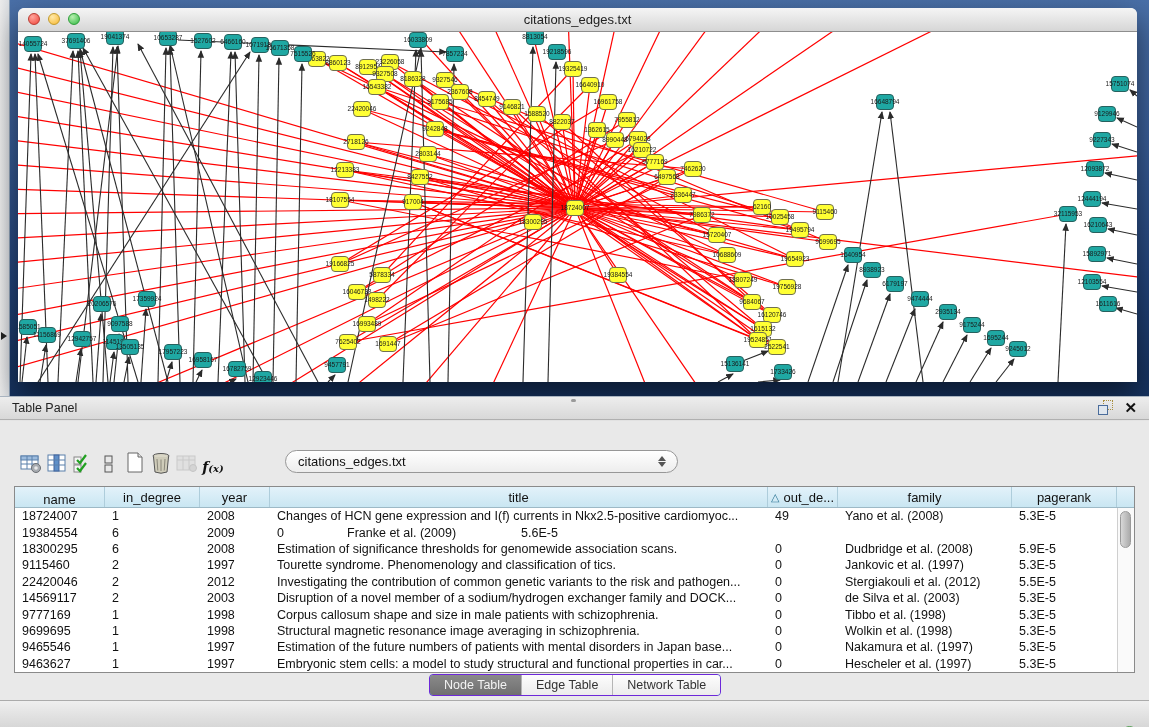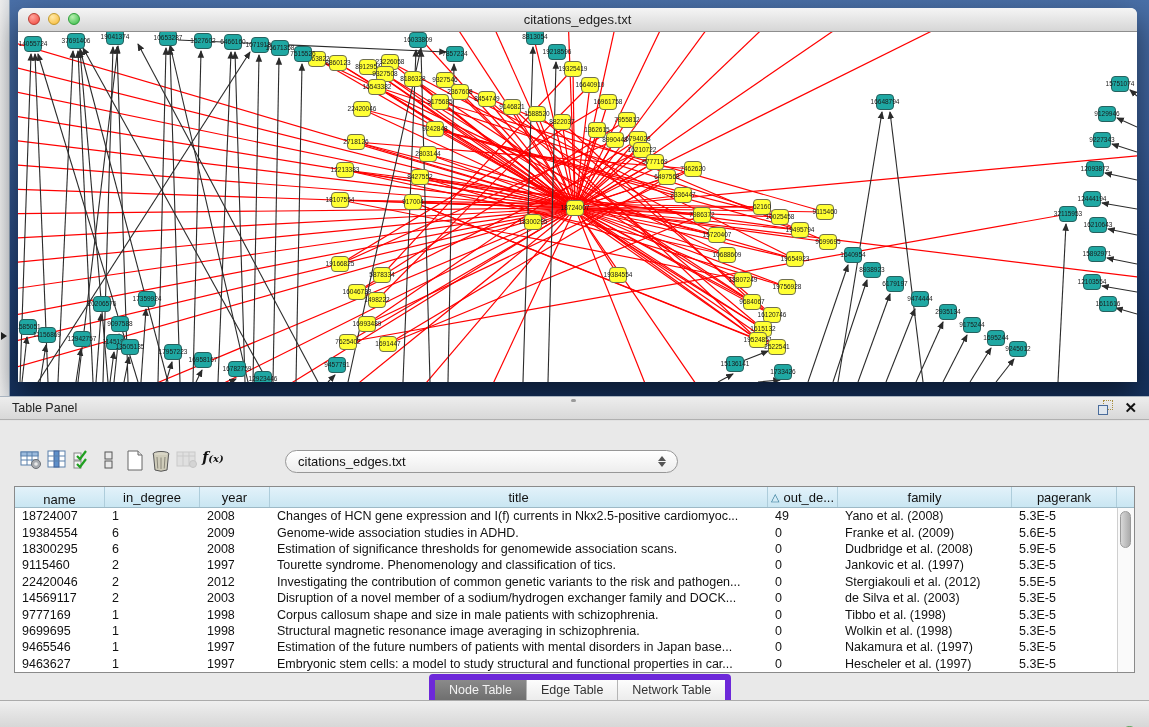--- a/index.html
+++ b/index.html
@@ -32,21 +32,21 @@
   .panel-title{position:absolute;left:12px;top:4px;font-size:12.5px;color:#222;}
   .splitter-dot{position:absolute;left:571px;top:2px;width:5px;height:3px;border-radius:2px;background:#9a9a9a;}
   .panel-header-icons{position:absolute;right:12px;top:3px;display:flex;align-items:center;gap:10px;}
   .float-btn{cursor:pointer;width:16px;height:16px;position:relative;}
   .float-btn .back{position:absolute;left:5px;top:0;width:8px;height:8px;border:1px dotted #a98f3e;}
   .float-btn .front{position:absolute;left:0;top:5px;width:8px;height:8px;background:#dfe6ee;border:1px solid #4a6c9b;}
   .close-btn{cursor:pointer;font-size:15px;font-weight:bold;color:#111;line-height:16px;}
   .panel-body{position:absolute;left:0;top:421px;width:1149px;height:279px;background:#e9e9e9;}
   
   .toolbar{position:absolute;left:18px;top:447px;height:30px;display:flex;align-items:center;}
-  .tb-icon{width:26px;height:26px;display:flex;align-items:flex-start;justify-content:center;cursor:pointer;}
+  .tb-icon{width:26px;height:26px;display:flex;align-items:flex-end;justify-content:center;cursor:pointer;}
   .tb-icon.disabled{opacity:.45;cursor:default;}
   .fx{font-family:"DejaVu Serif",serif;font-style:italic;font-weight:bold;font-size:14px;color:#111;}
   .fx small{font-size:10px;}
   .table-select{position:absolute;left:285px;top:450px;width:393px;height:23px;box-sizing:border-box;
     border:1px solid #979797;border-radius:12px;background:linear-gradient(#ffffff,#ededed);
     display:flex;align-items:center;cursor:pointer;}
   .table-select .val{flex:1;padding-left:12px;font-size:13px;color:#111;}
   .stepper{width:22px;display:flex;flex-direction:column;align-items:center;gap:1px;padding-right:4px;}
   .stepper .up{width:0;height:0;border-left:4px solid transparent;border-right:4px solid transparent;border-bottom:5px solid #555;}
   .stepper .dn{width:0;height:0;border-left:4px solid transparent;border-right:4px solid transparent;border-top:5px solid #555;}
@@ -59,21 +59,21 @@
   .th .sortg{color:#2d7696;font-size:11px;margin-right:4px;}
   .tbody{position:absolute;left:0;top:21px;right:17px;bottom:0;}
   .tr{display:flex;height:16.4px;align-items:center;cursor:default;}
   .td{box-sizing:border-box;padding-left:7px;font-size:12.5px;color:#111;
       white-space:nowrap;overflow:hidden;}
   .vscroll{position:absolute;right:0;top:21px;width:17px;bottom:0;background:#fafafa;border-left:1px solid #cfcfcf;box-sizing:border-box;}
   .vthumb{position:absolute;left:2px;top:3px;width:11px;height:37px;border-radius:6px;
       background:linear-gradient(90deg,#d8d8d8,#ababab);border:1px solid #9a9a9a;box-sizing:border-box;cursor:pointer;}
   
   .tab-bar{position:absolute;left:429px;top:674px;height:20px;display:flex;
-    border:6px solid #6d28d9;border-radius:4px;overflow:hidden;background:#5eead4;}
+    border:1px solid #6d28d9;border-radius:4px;overflow:hidden;background:#5eead4;}
   .tab{padding:0 14px;display:flex;align-items:center;font-size:12.5px;color:#333;
     background:linear-gradient(#fdfdfd,#ececec);border-right:1px solid #b5b5b5;cursor:pointer;white-space:nowrap;}
   .tab:last-child{border-right:none;}
   .tab.selected{background:linear-gradient(#8a8a8a,#6f6f6f);color:#f3f3f3;}
   
   .status-bar{position:absolute;left:0;top:700px;width:1149px;height:27px;box-sizing:border-box;
     background:linear-gradient(#efefef,#d7d7d7);border-top:1px solid #ababab;}
   .memory{position:absolute;right:12px;top:6px;display:flex;align-items:center;gap:6px;margin-top:19px;}
   .memory .lbl{font-size:12px;color:#222;}
   .memory .dot{width:13px;height:13px;border-radius:50%;
@@ -847,21 +847,20 @@
         <div class="td" style="width: 70px;">2008</div>
         <div class="td" style="width: 498px;">Changes of HCN gene expression and I(f) currents in Nkx2.5-positive cardiomyoc...</div>
         <div class="td" style="width: 70px;">49</div>
         <div class="td" style="width: 174px;">Yano et al. (2008)</div>
         <div class="td" style="width: 105px;">5.3E-5</div>
       </div>
       <div class="tr">
         <div class="td" style="width: 90px;">19384554</div>
         <div class="td" style="width: 95px;">6</div>
         <div class="td" style="width: 70px;">2009</div>
-        <div class="td" style="width: 498px;">Genome-wide association studies in ADHD.</div>
         <div class="td" style="width: 70px;">0</div>
         <div class="td" style="width: 174px;">Franke et al. (2009)</div>
         <div class="td" style="width: 105px;">5.6E-5</div>
       </div>
       <div class="tr">
         <div class="td" style="width: 90px;">18300295</div>
         <div class="td" style="width: 95px;">6</div>
         <div class="td" style="width: 70px;">2008</div>
         <div class="td" style="width: 498px;">Estimation of significance thresholds for genomewide association scans.</div>
         <div class="td" style="width: 70px;">0</div>

